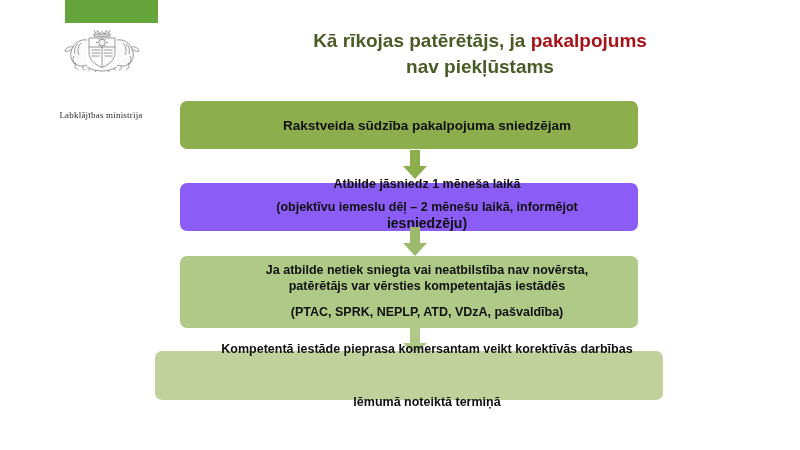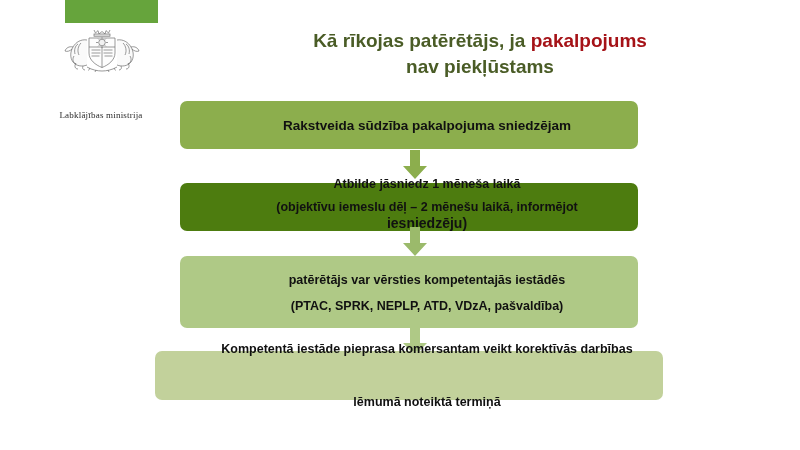--- a/index.html
+++ b/index.html
@@ -87,21 +87,21 @@
     padding-left: 36px;
   }
 
   #box-1 {
     left: 180px; top: 101px; width: 458px; height: 48px;
     background: #8cae4d;
     font-size: 13.5px;
   }
   #box-2 {
     left: 180px; top: 183px; width: 458px; height: 48px;
-    background: #4d7c0f;
+    background: #8b5cf6;
     font-size: 12.5px;
     justify-content: flex-start;
     padding-top: 0px;
   }
   #box-2 .l1 { margin-top: -6px; font-size: 12.5px; }
   #box-2 .l2 { margin-top: 9px; font-size: 12.5px; }
   #box-2 .l3 { margin-top: 1px; font-size: 14px; }
 
   #box-3 {
     left: 180px; top: 256px; width: 458px; height: 72px;
@@ -191,20 +191,21 @@
   <span class="line l3">iesniedzēju)</span>
 </div>
 
 <div class="arrow" id="arrow-2">
   <svg width="26" height="30" viewBox="0 0 26 30" xmlns="http://www.w3.org/2000/svg">
     <polygon points="8,0 18,0 18,16 25,16 13,29 1,16 8,16" fill="#9bba6b"></polygon>
   </svg>
 </div>
 
 <div class="flow-box" id="box-3">
+  <span class="line l1">Ja atbilde netiek sniegta vai neatbilstība nav novērsta,</span>
   <span class="line l2">patērētājs var vērsties kompetentajās iestādēs</span>
   <span class="line l3">(PTAC, SPRK, NEPLP, ATD, VDzA, pašvaldība)</span>
 </div>
 
 <div class="arrow" id="arrow-3">
   <svg width="26" height="30" viewBox="0 0 26 30" xmlns="http://www.w3.org/2000/svg">
     <polygon points="8,0 18,0 18,16 25,16 13,29 1,16 8,16" fill="#afc986"></polygon>
   </svg>
 </div>
 

